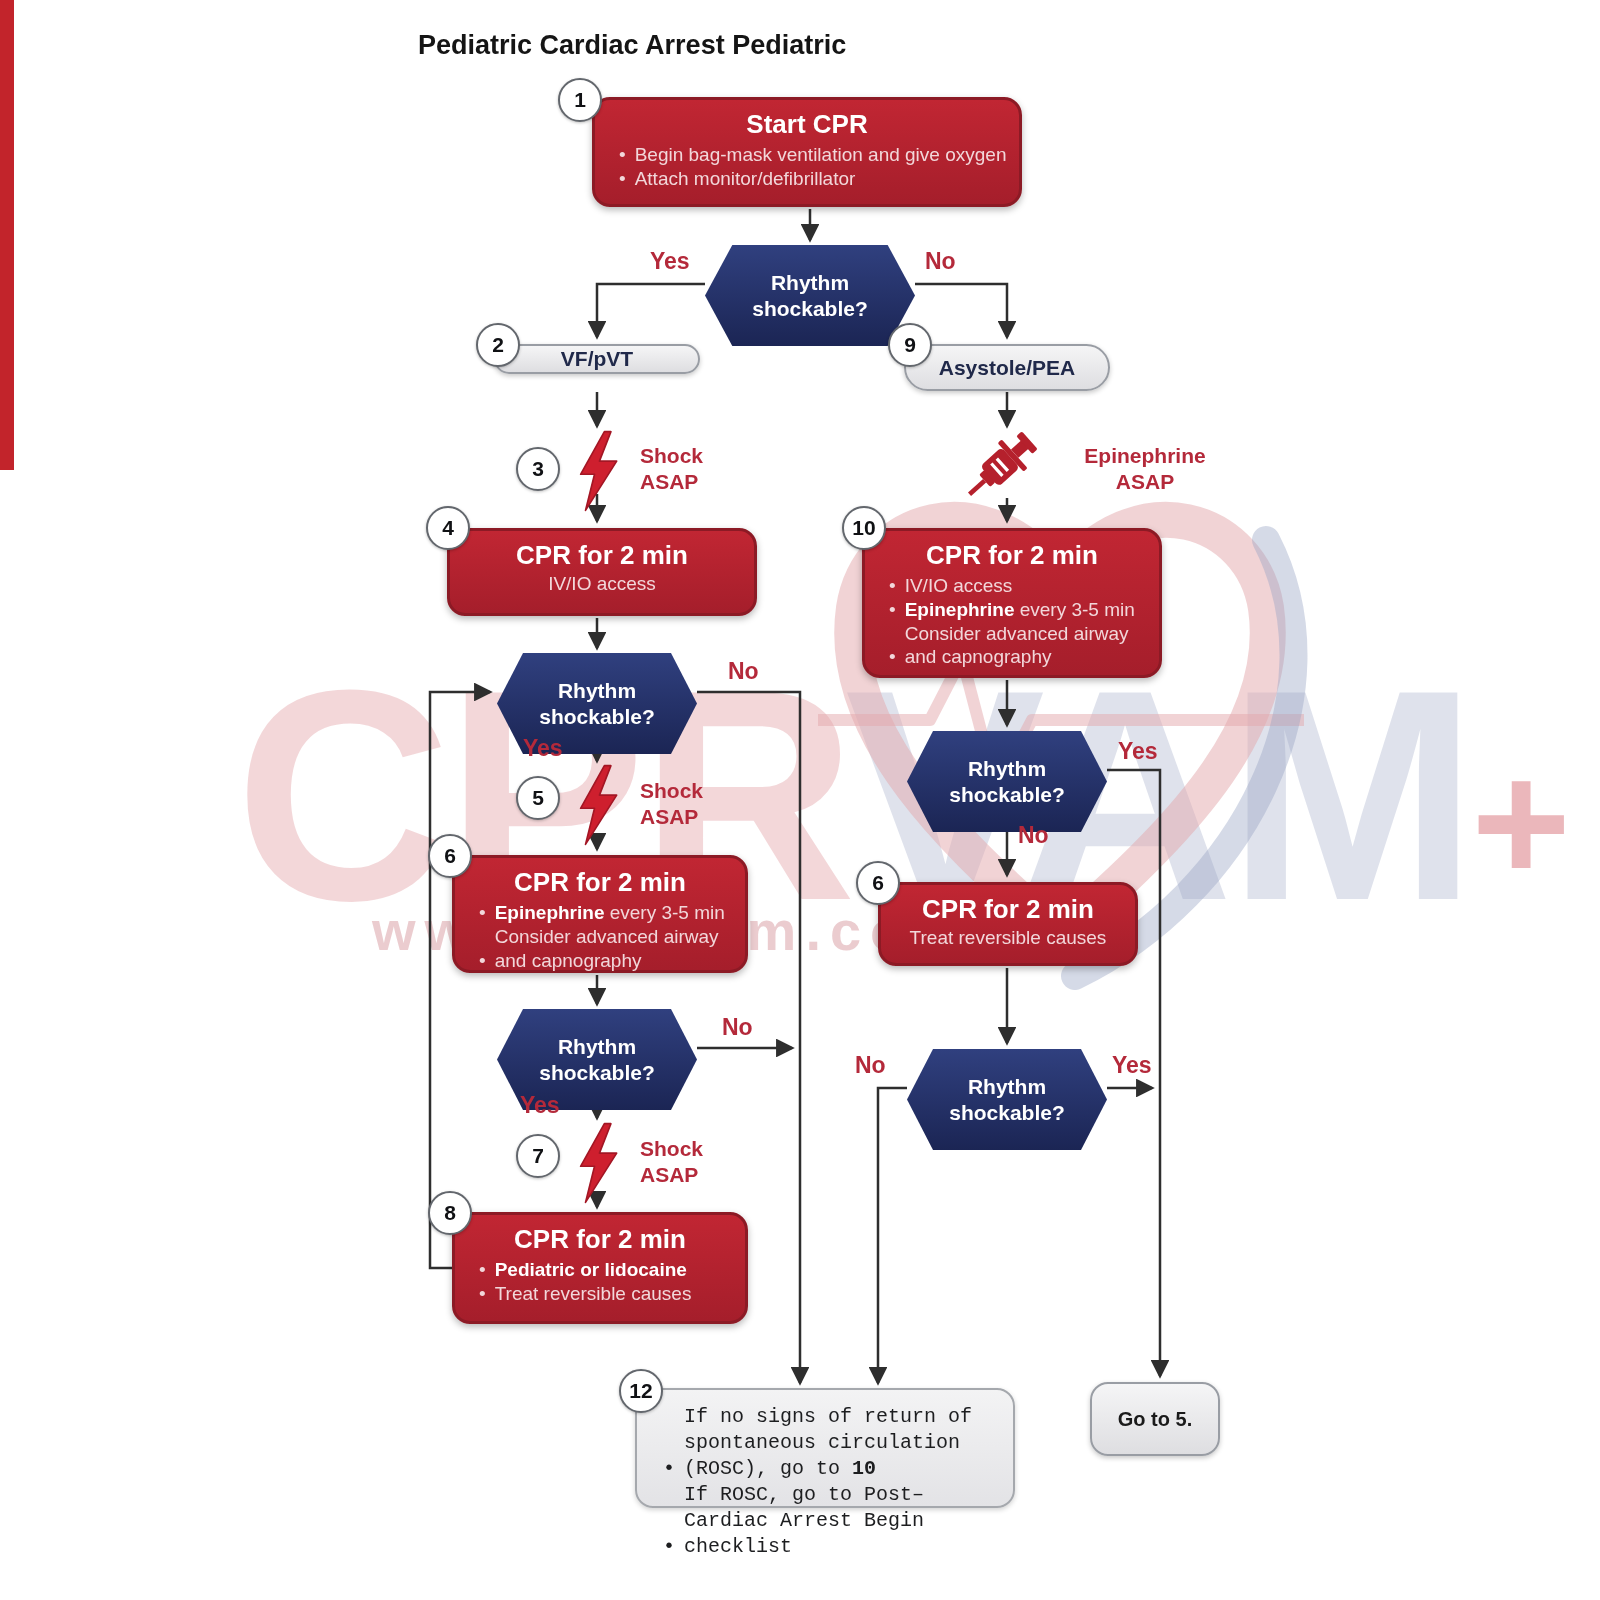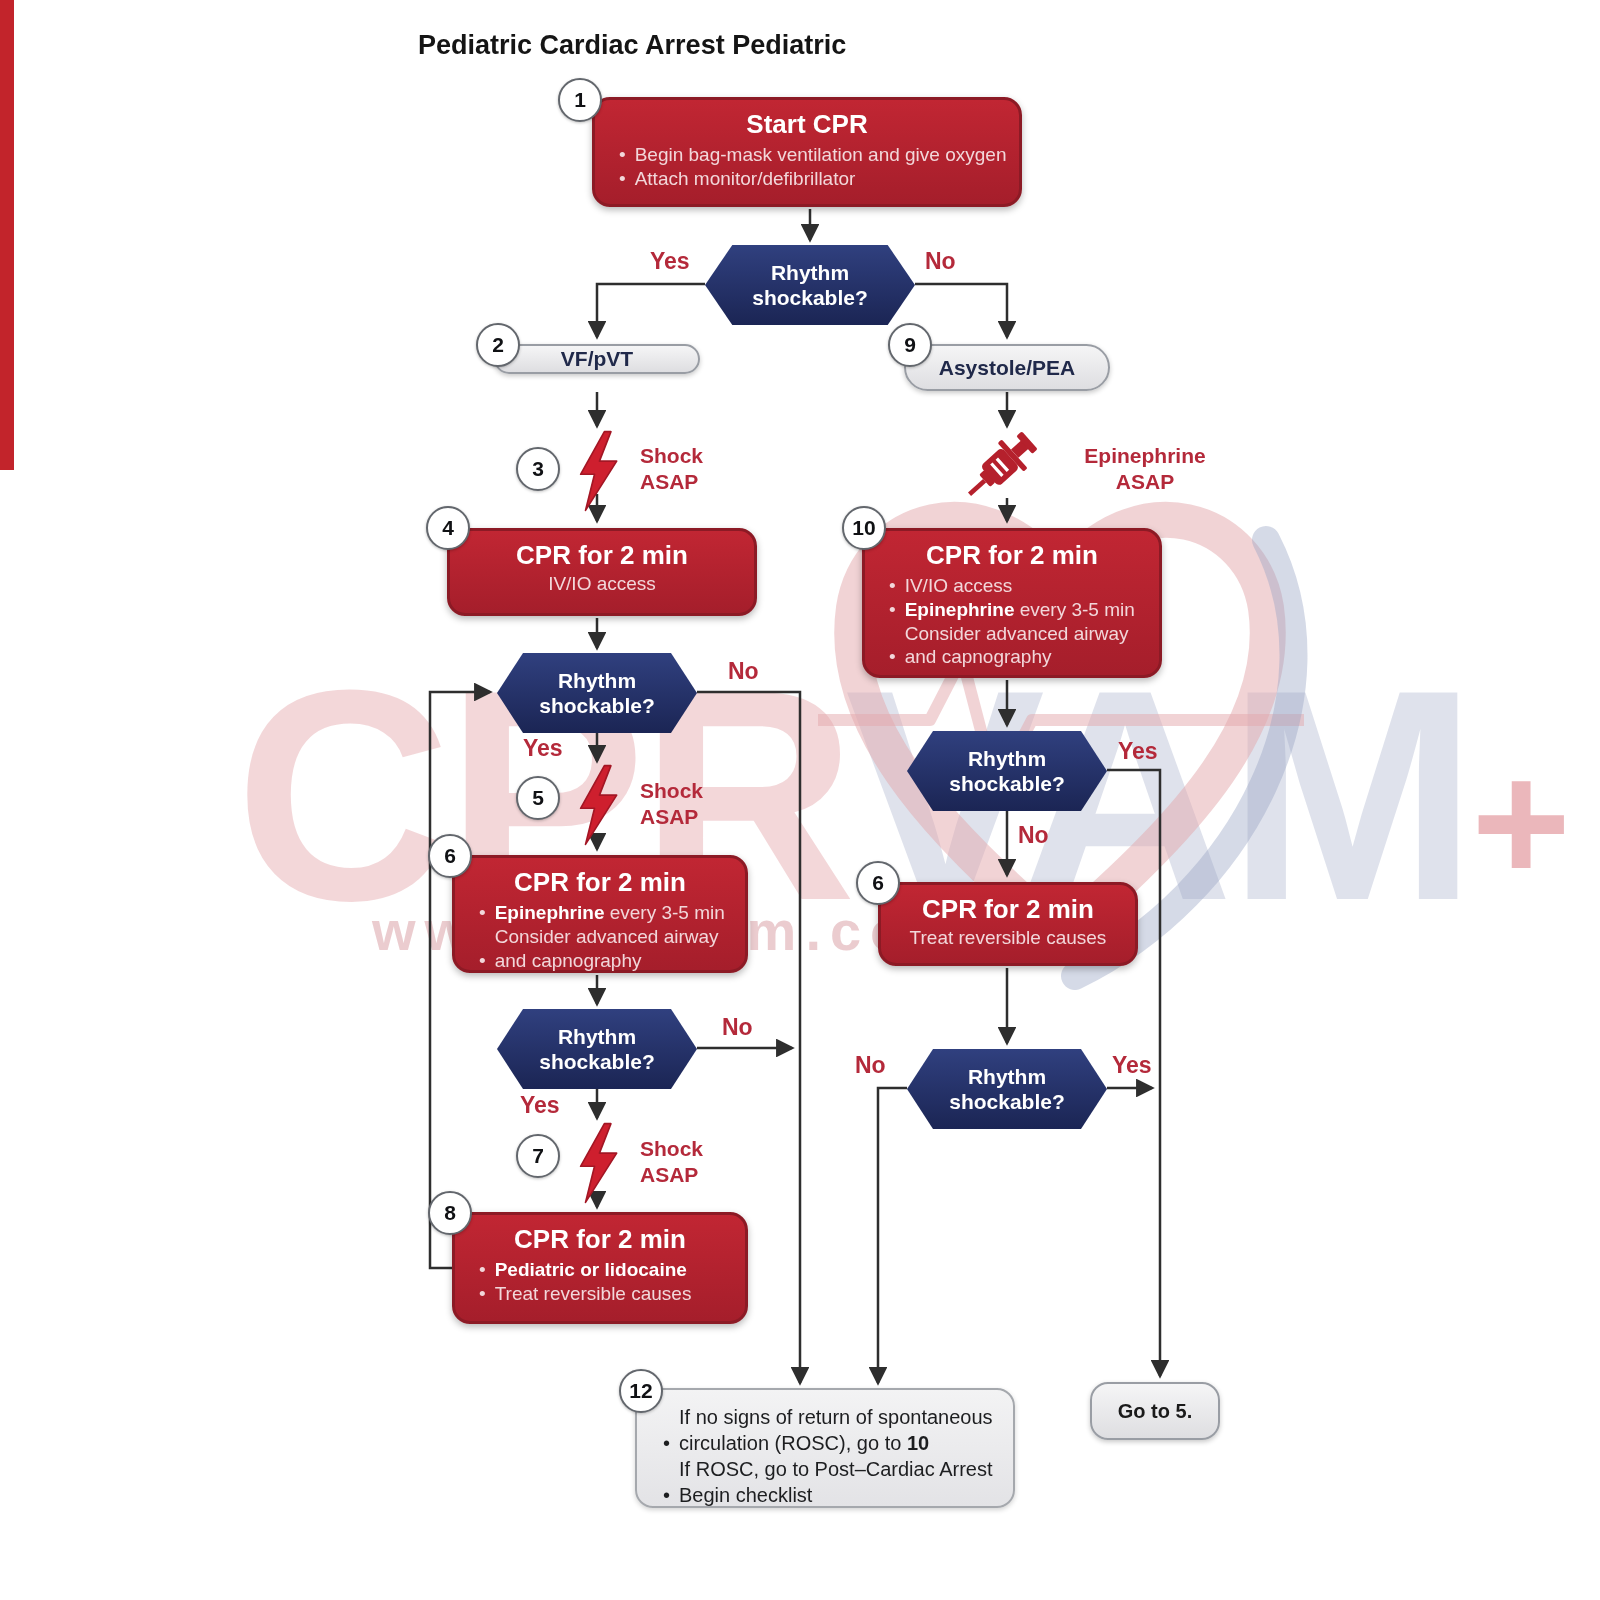--- a/index.html
+++ b/index.html
@@ -24,21 +24,21 @@
   .redbox{position:absolute;z-index:2;background:linear-gradient(180deg,#c12633 0%,#a51e2b 100%);
           border:3px solid #8c1a25;border-radius:18px;color:#fff;box-shadow:0 3px 7px rgba(0,0,0,0.28);
           box-sizing:border-box;}
   .redbox .rb-title{font-weight:bold;text-align:center;font-size:26px;padding-top:9px;}
   .rb-sub{text-align:center;font-size:19px;color:#f2d7da;padding-top:2px;}
   .rb-bullets{padding:3px 10px 0 24px;font-size:19px;color:#f2d7da;line-height:1.25;}
   .b{display:flex;align-items:flex-end;}
   .b::before{content:"\2022";margin-right:9px;color:#f2d7da;}
   .b .bold{font-weight:bold;color:#fff;}
 
-  .hex{position:absolute;z-index:2;width:200px;height:80px;color:#fff;text-align:center;
+  .hex{position:absolute;z-index:2;width:200px;height:101px;color:#fff;text-align:center;
        background:linear-gradient(180deg,#30407f 0%,#1b2554 100%);
        clip-path:polygon(13% 0,87% 0,100% 50%,87% 100%,13% 100%,0 50%);
        display:flex;flex-direction:column;align-items:center;justify-content:center;
        font-weight:bold;font-size:21px;line-height:1.2;}
   .hex-wide{width:210px;}
 
   .pill{position:absolute;z-index:2;background:linear-gradient(180deg,#f5f5f6 0%,#dedee1 100%);
         border:2px solid #999da4;border-radius:26px;display:flex;align-items:center;justify-content:center;
         font-weight:bold;font-size:21px;color:#20294a;box-shadow:0 2px 5px rgba(0,0,0,0.22);box-sizing:border-box;}
 
@@ -255,26 +255,26 @@
   </div>
 
   <div class="hex" style="left:907px;top:1049px;">
     <span>Rhythm</span>
     <span>shockable?</span>
   </div>
   <div class="ynlabel" style="left:855px;top:1052px;">No</div>
   <div class="ynlabel" style="left:1112px;top:1052px;">Yes</div>
 
   <div class="badge" style="left:619px;top:1369px;">12</div>
-  <div class="graybox" style="left:635px;top:1388px;width:380px;height:120px;">
+  <div class="graybox" style="left:635px;top:1388px;width:380px;height:120px;font-family:Liberation Mono, monospace;">
     <div class="gb-bullets">
       <div class="b">
           <span><span>If no signs of return of spontaneous circulation (ROSC), go to </span><span class="bold">10</span></span>
         </div>
       <div class="b">
           <span>If ROSC, go to Post–Cardiac Arrest Begin checklist</span>
         </div>
     </div>
   </div>
 
-  <div class="pill" style="left:1090px;top:1382px;width:130px;height:58px;border-radius:18px;font-size:20px;color:#1a1a1a;">Go to 5.</div>
+  <div class="pill" style="left:1090px;top:1382px;width:130px;height:74px;border-radius:18px;font-size:20px;color:#1a1a1a;">Go to 5.</div>
 
 </div>
 
 </body></html>

